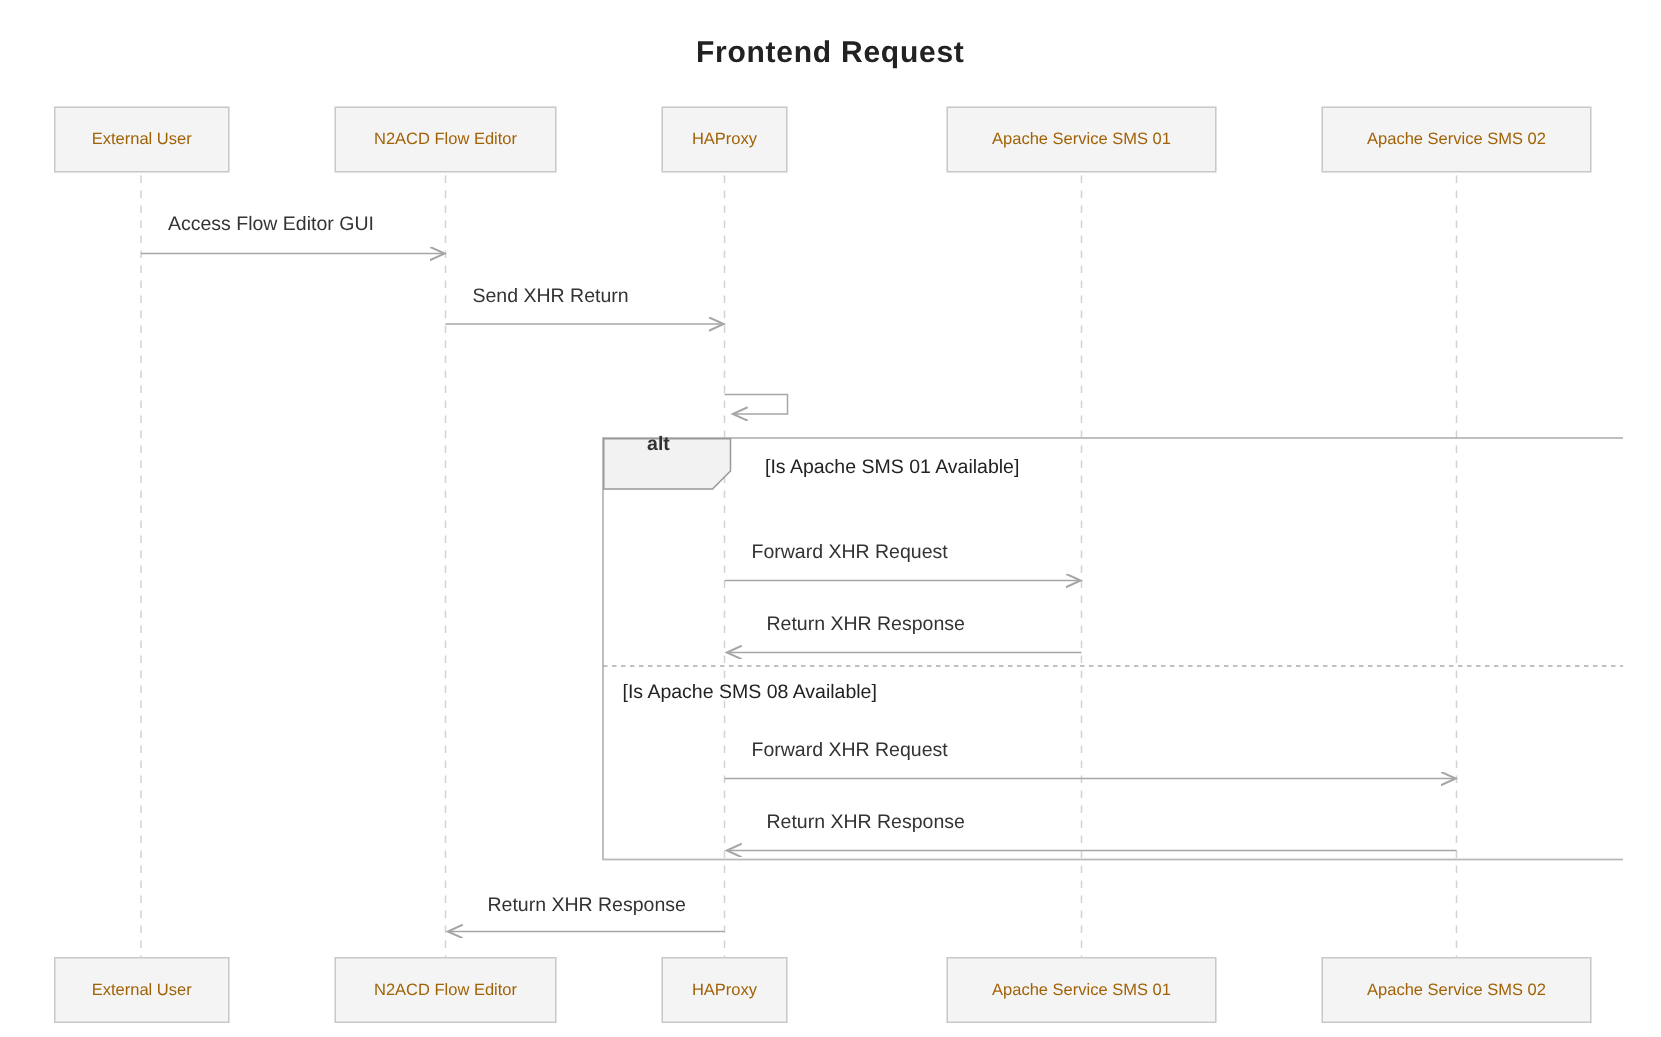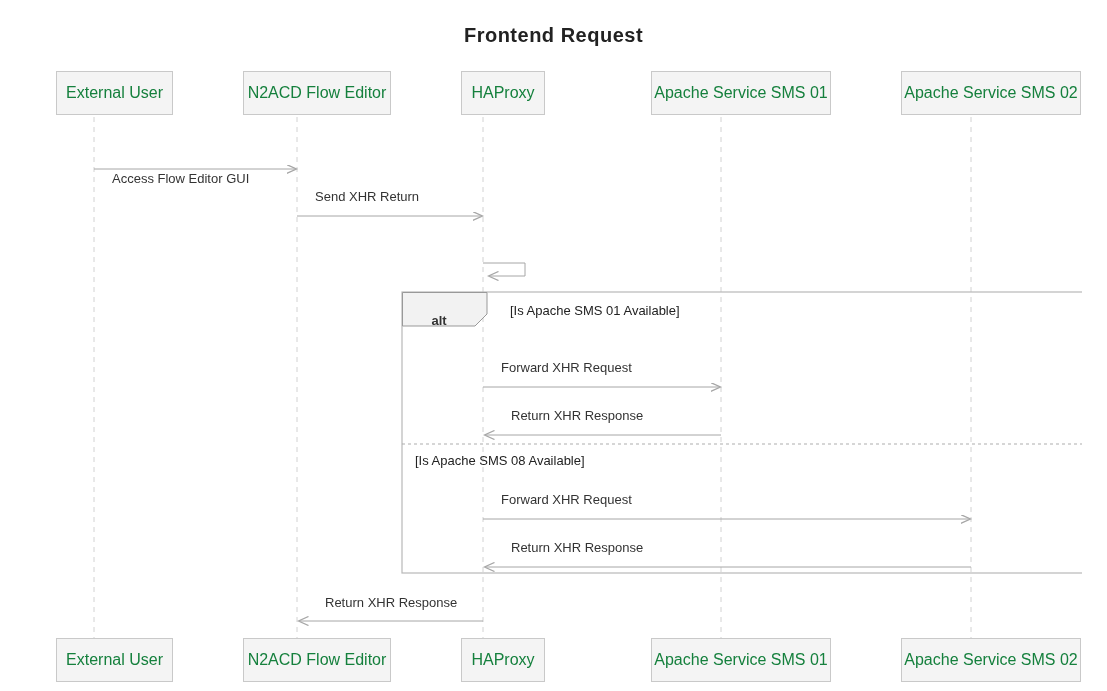--- a/index.html
+++ b/index.html
@@ -16,37 +16,36 @@
     text-align:center;
     font-size:20px;font-weight:bold;color:#222222;
     letter-spacing:.5px;
   }
   .pbox{
     position:absolute;
     height:44px;
     background:#f4f4f4;
     border:1px solid #c9c9c9;
     display:flex;align-items:center;justify-content:center;
-    font-size:16px;color:#15803d;
+    font-size:11px;color:#a16207;
     box-sizing:border-box;
     white-space:nowrap;
-    margin-left:20px;
   }
   .mlabel{
     position:absolute;
     font-size:13px;color:#333333;
     white-space:nowrap;
     line-height:16px;
   }
   .cond{
     font-weight:normal;color:#222222;
   }
   .alt-op{
     position:absolute;
-    left:402px;top:313px;width:74px;
+    left:402px;top:288px;width:74px;
     text-align:center;
     font-size:13px;font-weight:bold;color:#333333;
   }
   svg.overlay{position:absolute;left:0;top:0;}
 </style>
 </head>
 <body>
 
 <div class="canvas">
 
@@ -104,21 +103,21 @@
   <div class="pbox" style="left:441px;top:638px;width:84px;">
       <span>HAProxy</span>
     </div>
   <div class="pbox" style="left:631px;top:638px;width:180px;">
       <span>Apache Service SMS 01</span>
     </div>
   <div class="pbox" style="left:881px;top:638px;width:180px;">
       <span>Apache Service SMS 02</span>
     </div>
 
-  <div class="mlabel" style="left:112px;top:141px;margin-top:30px;">Access Flow Editor GUI</div>
+  <div class="mlabel" style="left:112px;top:141px;">Access Flow Editor GUI</div>
   <div class="mlabel" style="left:315px;top:189px;">Send XHR Return</div>
   <div class="mlabel" style="left:501px;top:360px;">Forward XHR Request</div>
   <div class="mlabel" style="left:511px;top:408px;">Return XHR Response</div>
   <div class="mlabel" style="left:501px;top:492px;">Forward XHR Request</div>
   <div class="mlabel" style="left:511px;top:540px;">Return XHR Response</div>
   <div class="mlabel" style="left:325px;top:595px;">Return XHR Response</div>
 
   <div class="alt-op">alt</div>
   <div class="mlabel cond" style="left:510px;top:303px;">[Is Apache SMS 01 Available]</div>
   <div class="mlabel cond" style="left:415px;top:453px;">[Is Apache SMS 08 Available]</div>

